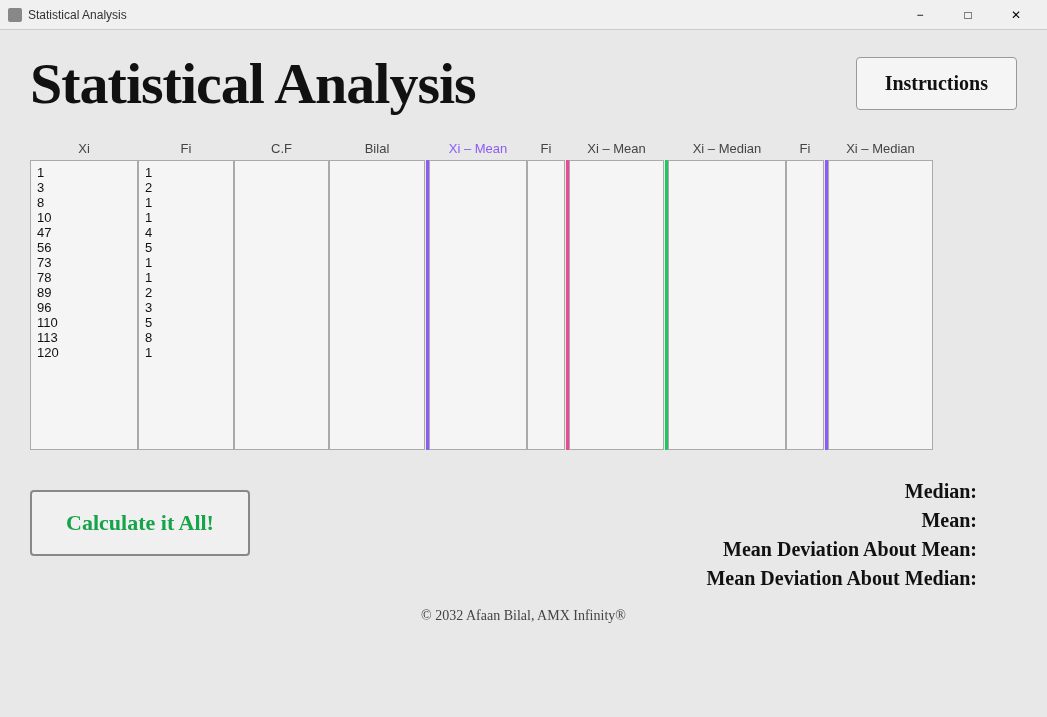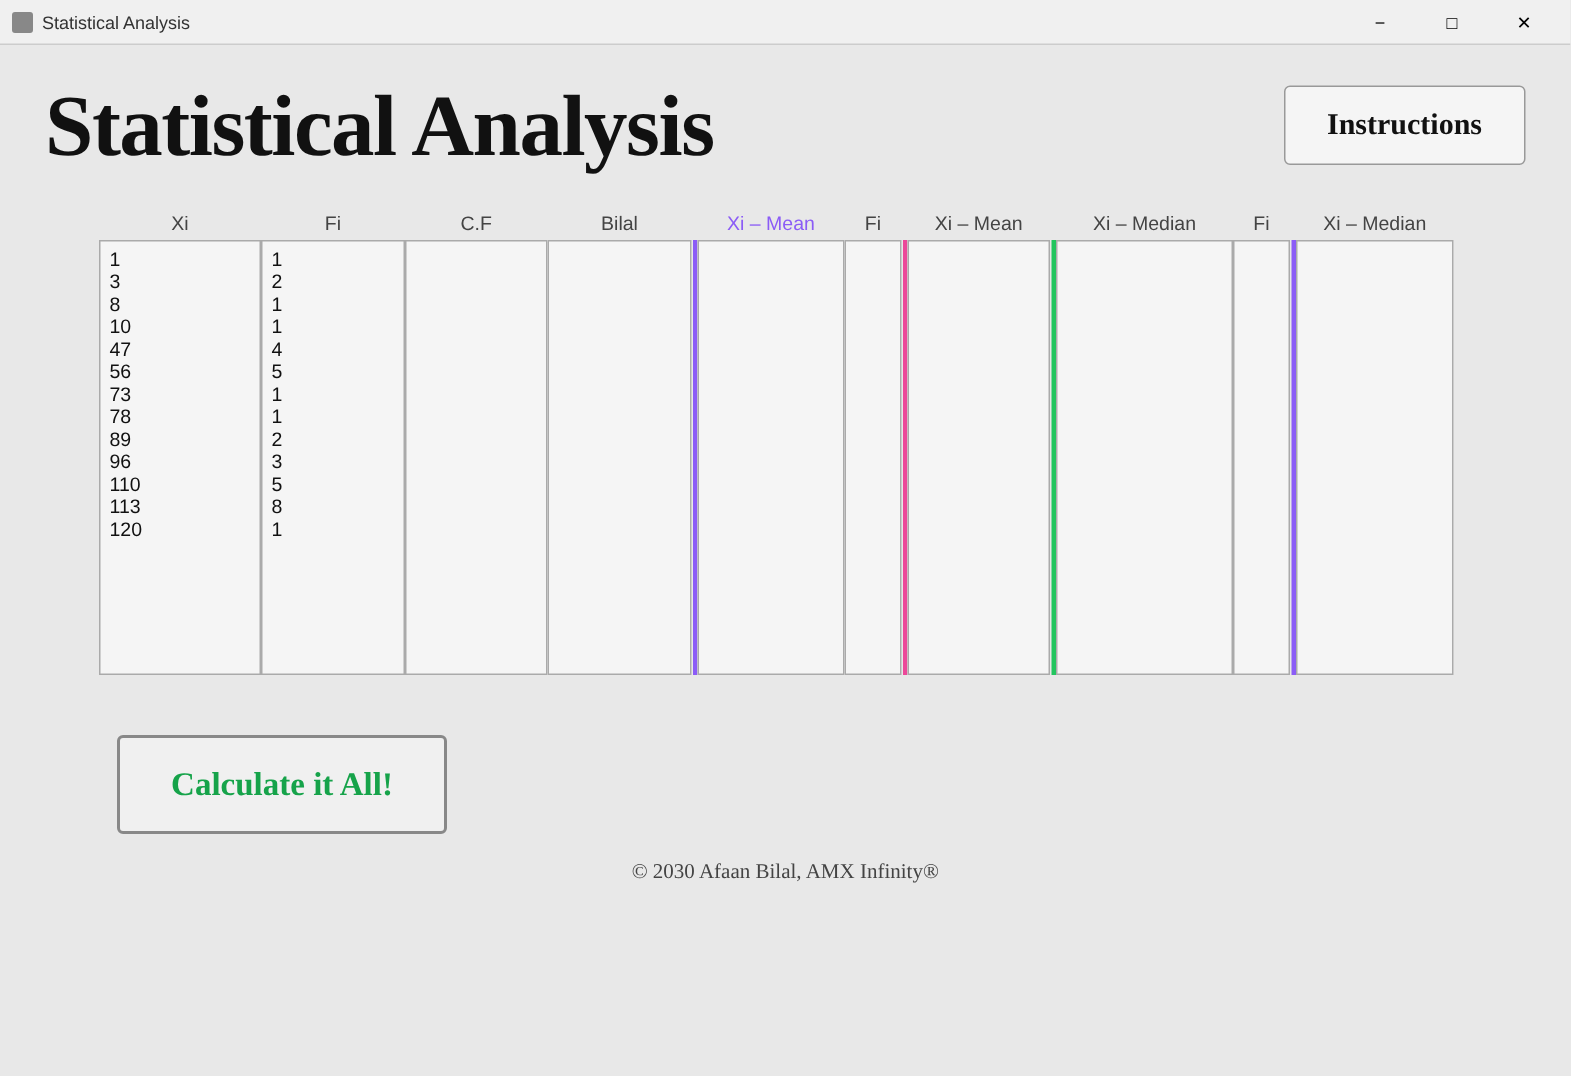--- a/index.html
+++ b/index.html
@@ -101,21 +101,20 @@
     
     .bottom-section {
       display: flex;
       margin-top: 30px;
       align-items: flex-start;
       justify-content: space-between;
     }
 
     .calc-btn-container {
       padding-top: 10px;
-      margin-left: 48px;
     }
 
     .calc-btn {
       background: #f0f0f0;
       border: 2px solid #888;
       border-radius: 4px;
       padding: 18px 30px;
       font-size: 22px;
       font-family: Georgia, serif;
       font-weight: bold;
@@ -168,21 +167,21 @@
       padding: 4px 2px;
     }
 
     .tc {
       border: 1px solid #aaa;
       background: #f5f5f5;
       height: 290px;
     }
 
     
-    .w-xi { width: 108px; min-width: 108px; margin-left: 36px; }
+    .w-xi { width: 108px; min-width: 108px; }
     .w-fi { width: 96px; min-width: 96px; }
     .w-cf { width: 95px; min-width: 95px; }
     .w-fixi { width: 96px; min-width: 96px; }
     .w-ximean { width: 98px; min-width: 98px; }
     .w-fi2 { width: 38px; min-width: 38px; }
     .w-ximean2 { width: 95px; min-width: 95px; }
     .w-ximedian { width: 118px; min-width: 118px; }
     .w-fi3 { width: 38px; min-width: 38px; }
     .w-ximedian2 { width: 105px; min-width: 105px; }
 
@@ -344,17 +343,35 @@
       </div>
     </div>
   </div>
 
   <div class="bottom-section">
 
     <div class="calc-btn-container">
       <button class="calc-btn">Calculate it All!</button>
     </div>
 
-  </div>
-
-  <div class="footer">© 2030 Afaan Bilal, AMX Infinity®</div>
+    <div class="results-section">
+      <div class="result-row">
+        <span>Median:</span>
+        <span></span>
+      </div>
+      <div class="result-row">
+        <span>Mean:</span>
+        <span></span>
+      </div>
+      <div class="result-row">
+        <span>Mean Deviation About Mean:</span>
+        <span></span>
+      </div>
+      <div class="result-row">
+        <span>Mean Deviation About Median:</span>
+        <span></span>
+      </div>
+    </div>
+  </div>
+
+  <div class="footer">© 2032 Afaan Bilal, AMX Infinity®</div>
 
 </div>
 
 </body></html>

